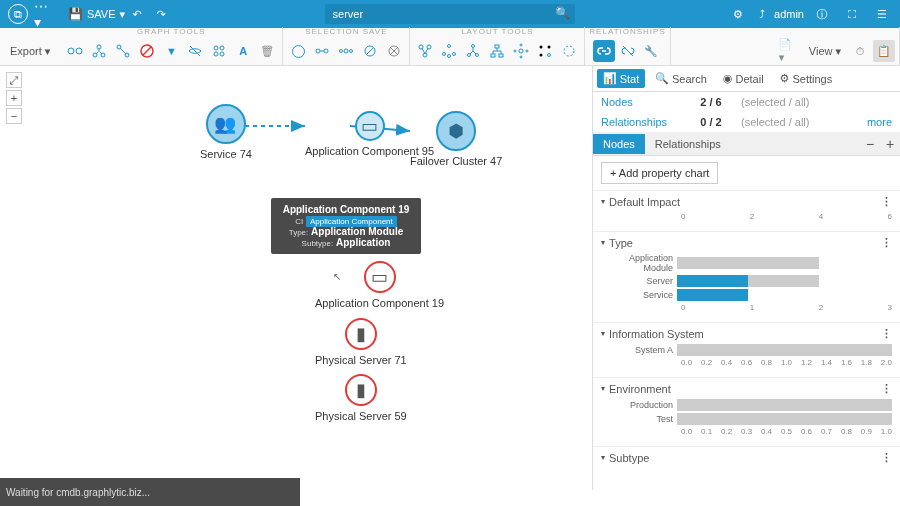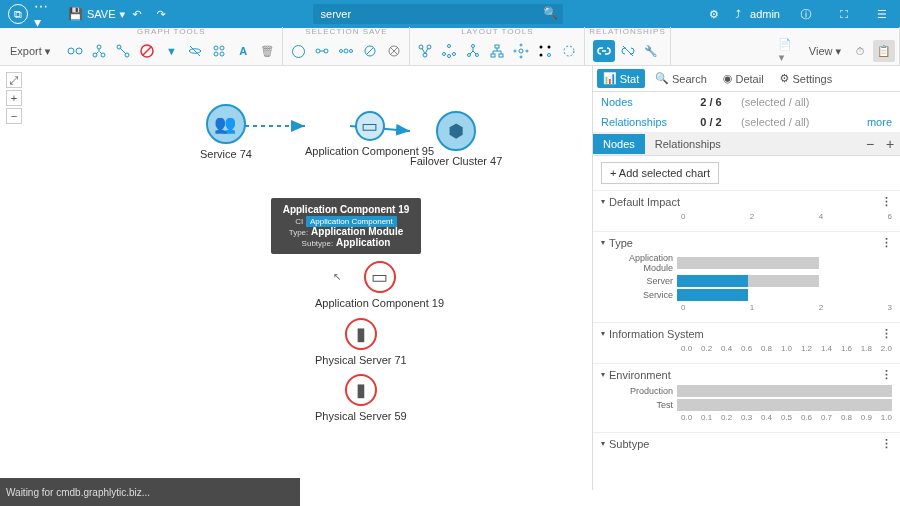--- a/index.html
+++ b/index.html
@@ -10,21 +10,21 @@
 .topbar .iconbtn { display:flex; align-items:center; justify-content:center; width:24px; height:24px; cursor:pointer;}
 .topbar .logo { border:1px solid #fff; border-radius:50%; width:20px; height:20px; display:flex; align-items:center; justify-content:center; font-size:11px;}
 .topbar .dots { font-size:14px; margin:0 4px;}
 .topbar .save { display:flex; align-items:center; gap:4px; margin-left:6px;}
 .topbar .save .disk { font-size:12px;}
 .searchwrap { flex:1; display:flex; justify-content:center;}
 .searchbox { position:relative; width:250px;}
 .searchbox input { width:100%; height:20px; background:#1b86ba; border:none; color:#fff; padding:0 24px 0 8px; font-size:11px; border-radius:2px;}
 .searchbox input::placeholder { color:#cfe8f5;}
 .searchbox .mag { position:absolute; right:4px; top:2px; color:#fff; font-size:12px;}
-.topbar .right { display:flex; align-items:center; gap:14px; margin-left:auto;}
+.topbar .right { display:flex; align-items:center; gap:6px; margin-left:auto;}
 
 
 .toolbarsect { height:38px; display:flex; align-items:flex-end; border-bottom:1px solid #ddd; background:#f9f9f9;}
 .toolgroup { display:flex; flex-direction:column; align-items:center; padding:0 4px; border-right:1px solid #ddd; height:38px;}
 .toolgroup .lbl { font-size:8px; color:#aaa; letter-spacing:1px; height:10px; line-height:10px;}
 .toolgroup .row { display:flex; align-items:center; height:28px; gap:2px;}
 .tbtn { width:22px; height:22px; display:flex; align-items:center; justify-content:center; color:#2196cd; cursor:pointer; border-radius:2px;}
 .tbtn.gray { color:#888;}
 .tbtn.text { width:auto; padding:0 6px; color:#555; gap:3px;}
 .tbtn.active { background:#2196cd; color:#fff; border-radius:3px;}
@@ -359,21 +359,21 @@
     </div>
     <div class="tabs2">
       <div class="tab2 active">Nodes</div>
       <div class="tab2">Relationships</div>
       <div class="spacer"></div>
       <div class="pm">−</div>
       <div class="pm">+</div>
     </div>
 
     <div class="panel-scroll">
-      <div class="addbtn">+  Add selected chart</div>
+      <div class="addbtn">+  Add property chart</div>
 
       <div class="section">
         <div class="hdr">
             <span class="tri">▾</span>
             <span>Default Impact</span>
             <span class="menu">⋮</span>
           </div>
         <div class="axis">
             <span>0</span>
             <span>2</span>
@@ -414,20 +414,26 @@
             <span>2</span>
             <span>3</span>
           </div>
       </div>
 
       <div class="section">
         <div class="hdr">
             <span class="tri">▾</span>
             <span>Information System</span>
             <span class="menu">⋮</span>
+          </div>
+        <div class="chartrow">
+            <div class="cl">System A</div>
+            <div style="flex:1">
+              <div class="bar" style="width:100%"></div>
+            </div>
           </div>
         <div class="axis">
             <span>0.0</span>
             <span>0.2</span>
             <span>0.4</span>
             <span>0.6</span>
             <span>0.8</span>
             <span>1.0</span>
             <span>1.2</span>
             <span>1.4</span>

